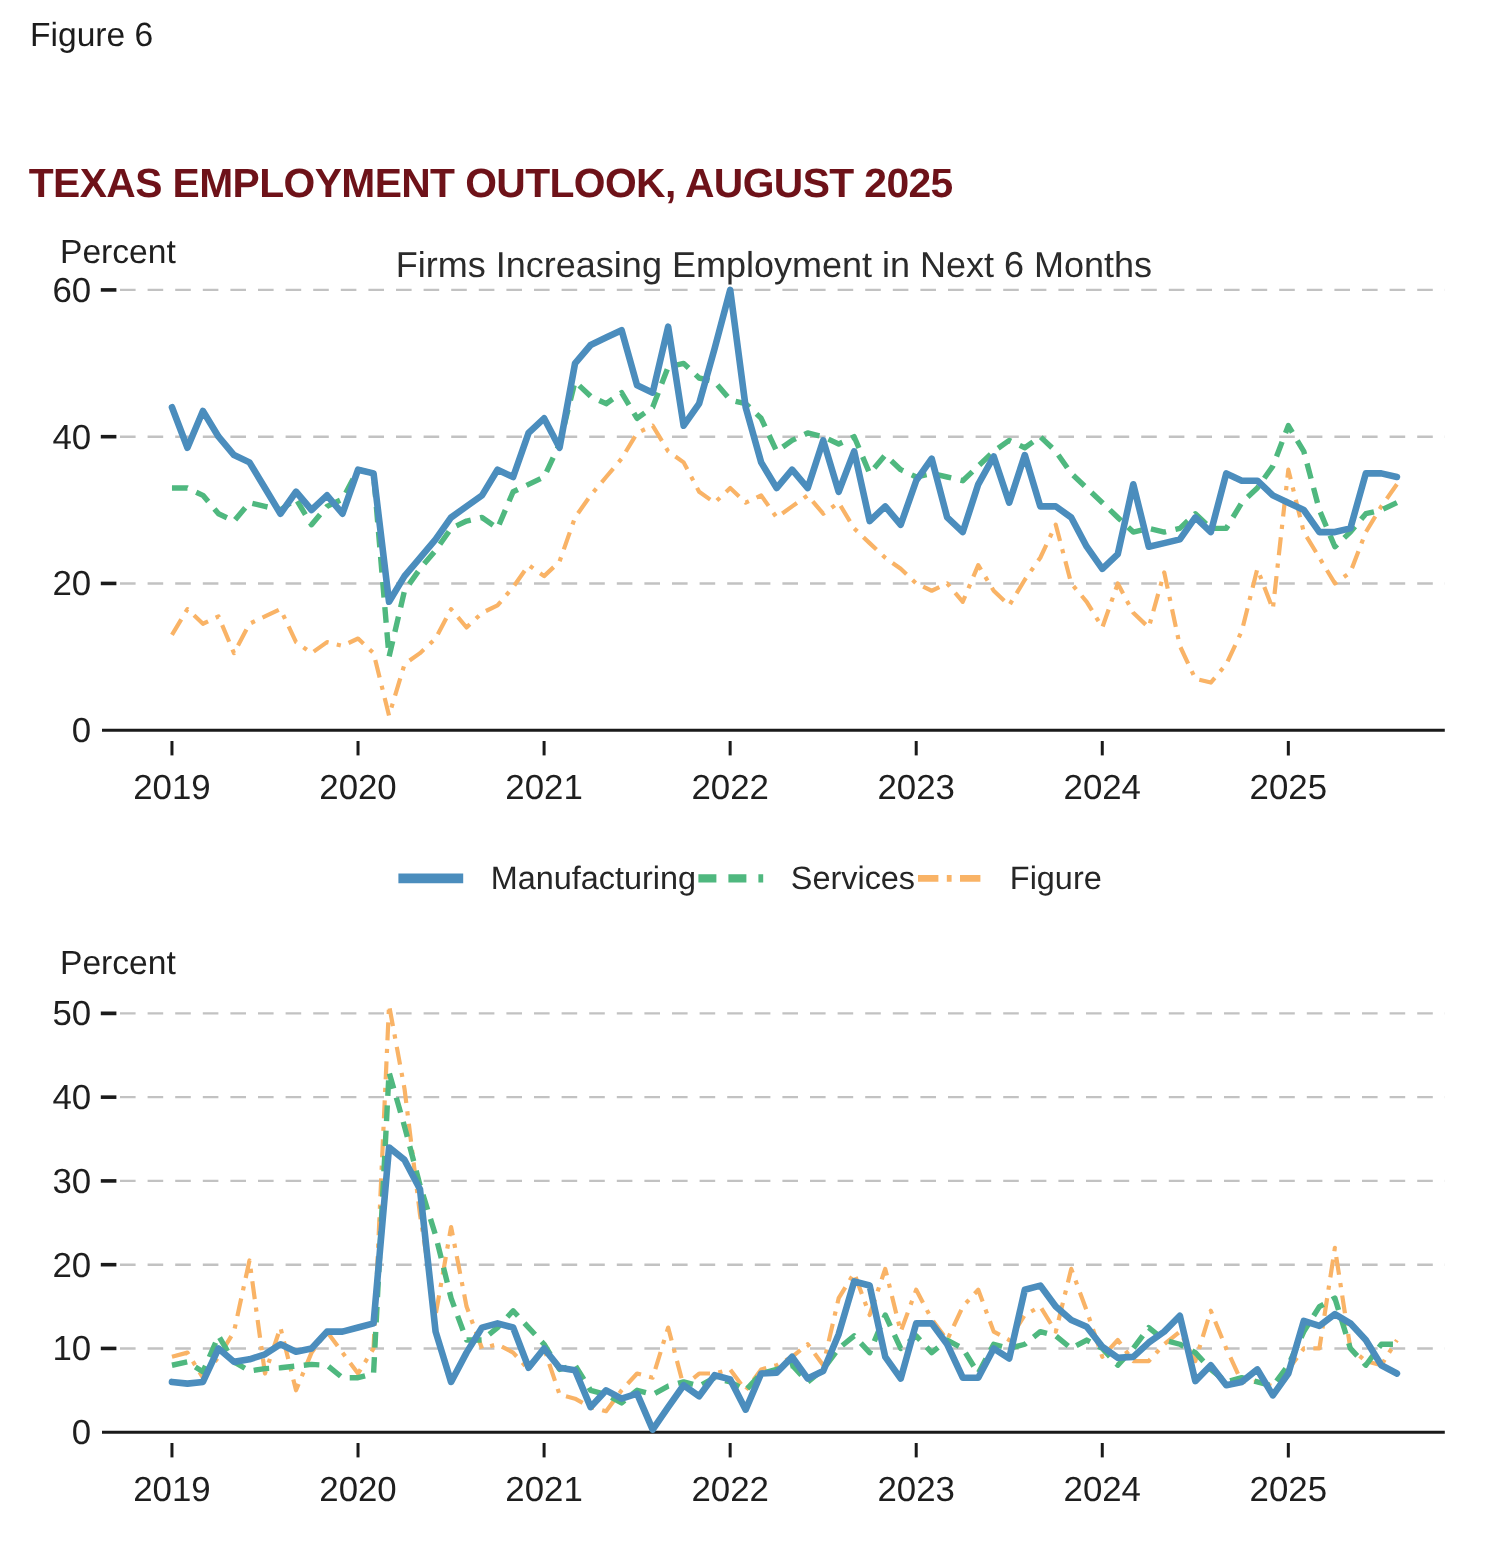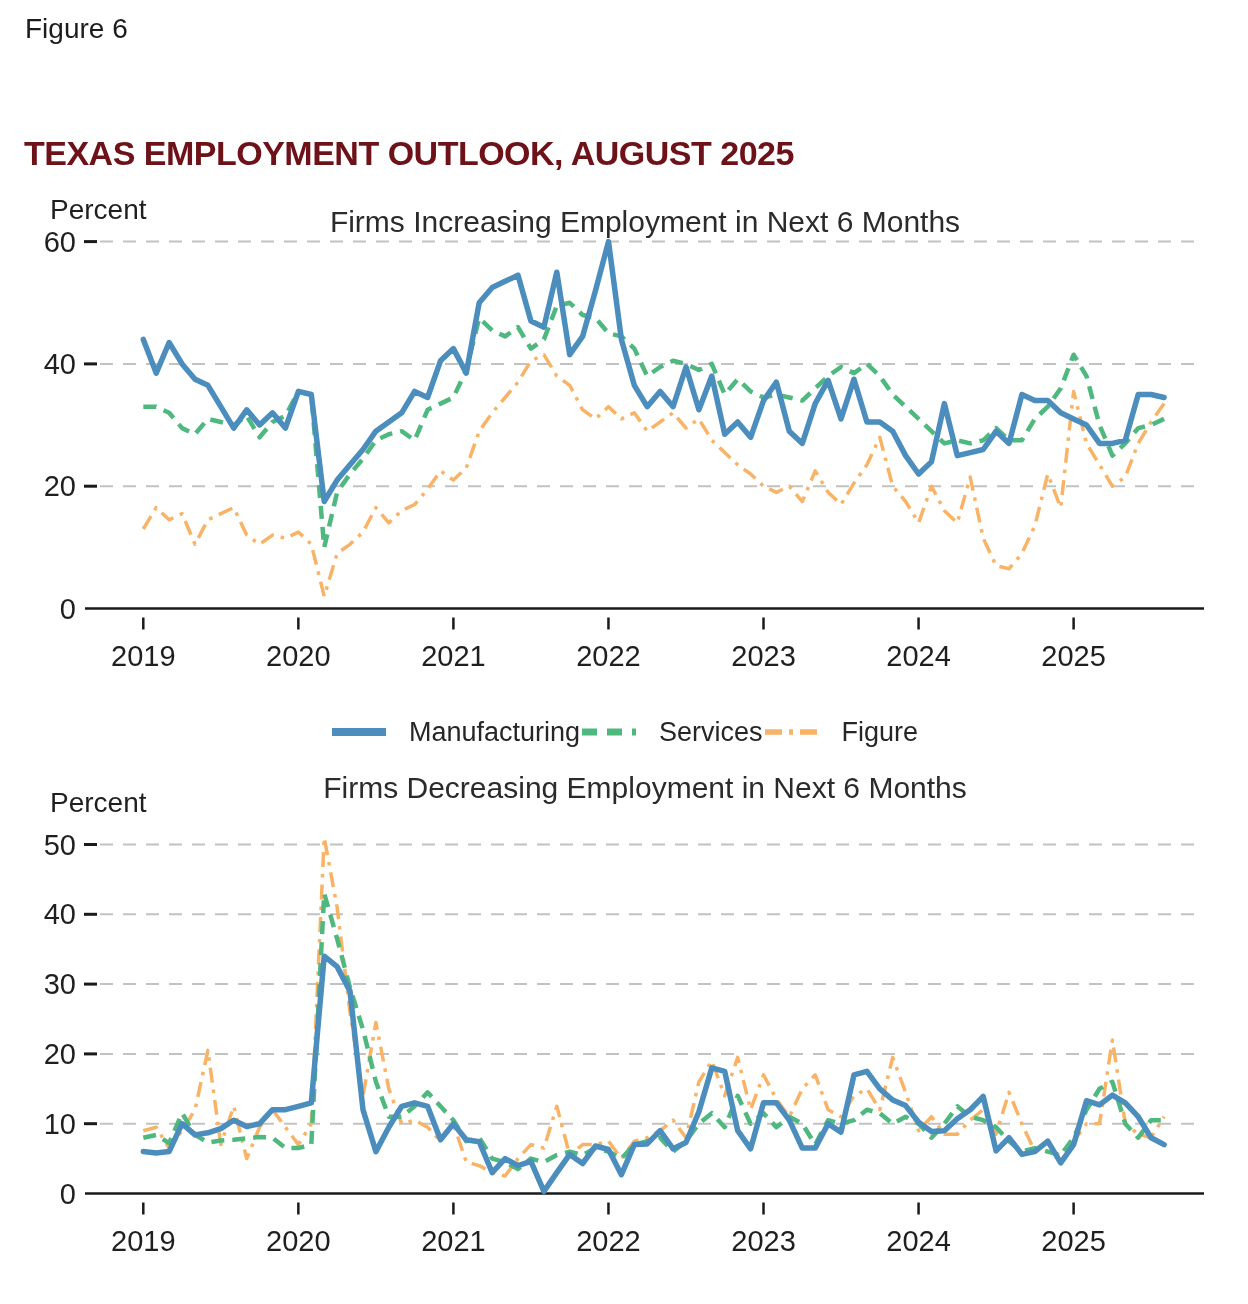--- a/index.html
+++ b/index.html
@@ -81,21 +81,20 @@
     </div>
     <div class="legend-item">
       <svg class="legend-swatch" width="58" height="12">
         <line x1="2" y1="6" x2="56" y2="6" stroke="#f9b366" stroke-width="5.5" stroke-dasharray="17 7 4 7"></line>
       </svg>
       <span class="legend-label">Figure</span>
     </div>
   </div>
 
   <div id="percent-1" class="percent-label">Percent</div>
-  <div id="chart-title-1" class="chart-title">Firms Decreasing Employment in Next 6 Months</div>
   <svg id="chart-svg-1" class="chart-svg" viewBox="0 760 1248 520">
       <line x1="85" y1="1193.5" x2="1205" y2="1193.5" stroke="#1a1a1a" stroke-width="2.5"></line>
       <text x="76" y="1203.5" text-anchor="end" font-size="29" fill="#1f1f1f">0</text>
       <line x1="100" y1="1123.7" x2="1205" y2="1123.7" stroke="#c2c2c2" stroke-width="2" stroke-dasharray="13 10"></line>
       <line x1="84" y1="1123.7" x2="97" y2="1123.7" stroke="#1a1a1a" stroke-width="3"></line>
       <text x="76" y="1133.7" text-anchor="end" font-size="29" fill="#1f1f1f">10</text>
       <line x1="100" y1="1053.9" x2="1205" y2="1053.9" stroke="#c2c2c2" stroke-width="2" stroke-dasharray="13 10"></line>
       <line x1="84" y1="1053.9" x2="97" y2="1053.9" stroke="#1a1a1a" stroke-width="3"></line>
       <text x="76" y="1063.9" text-anchor="end" font-size="29" fill="#1f1f1f">20</text>
       <line x1="100" y1="984.1" x2="1205" y2="984.1" stroke="#c2c2c2" stroke-width="2" stroke-dasharray="13 10"></line>

